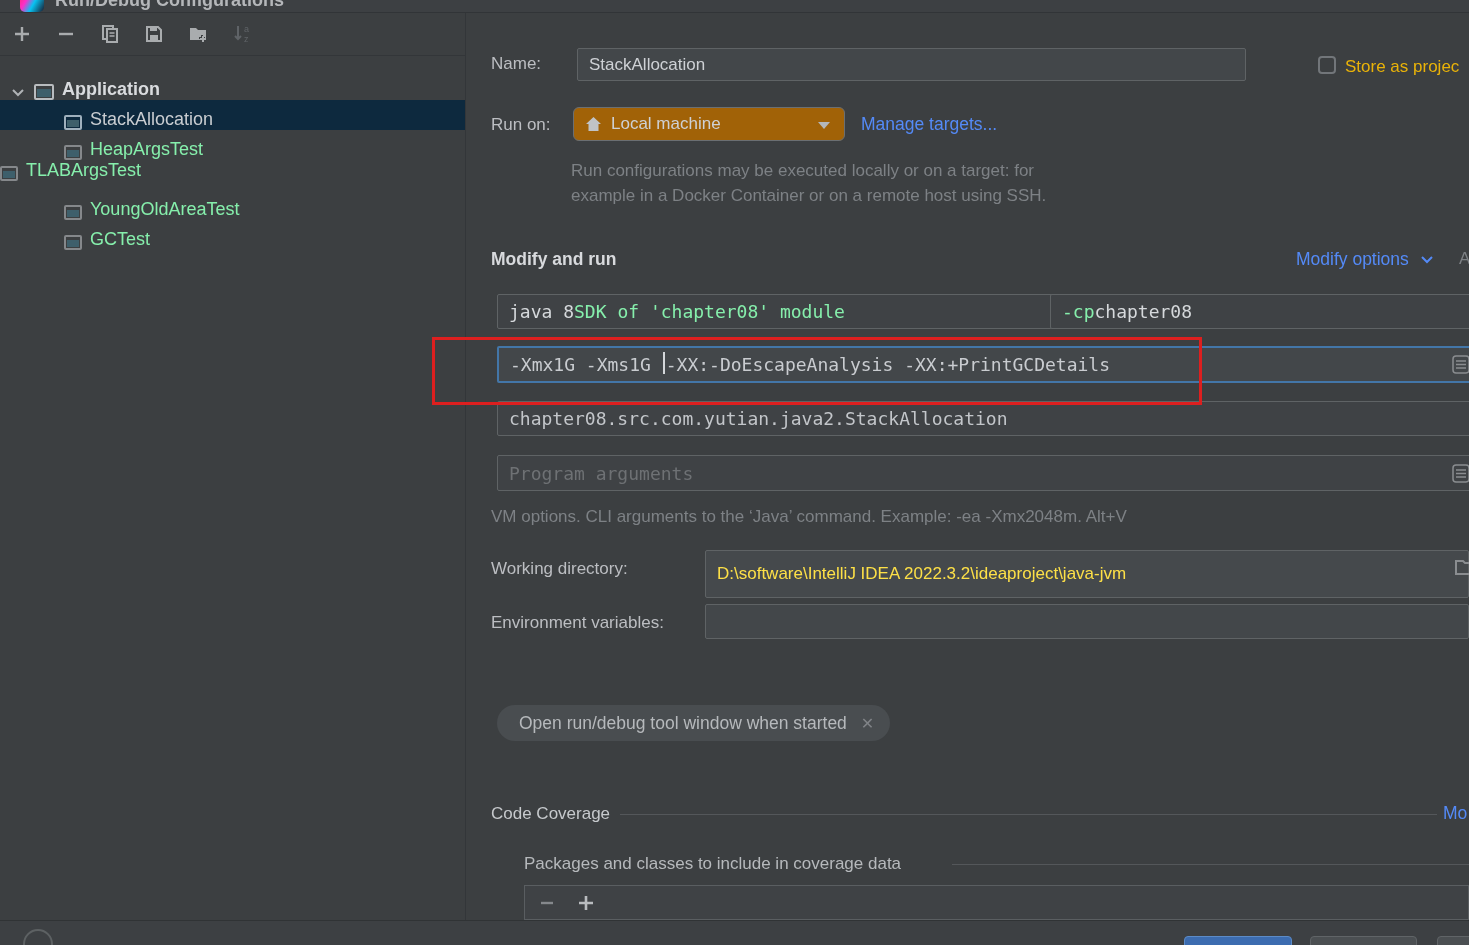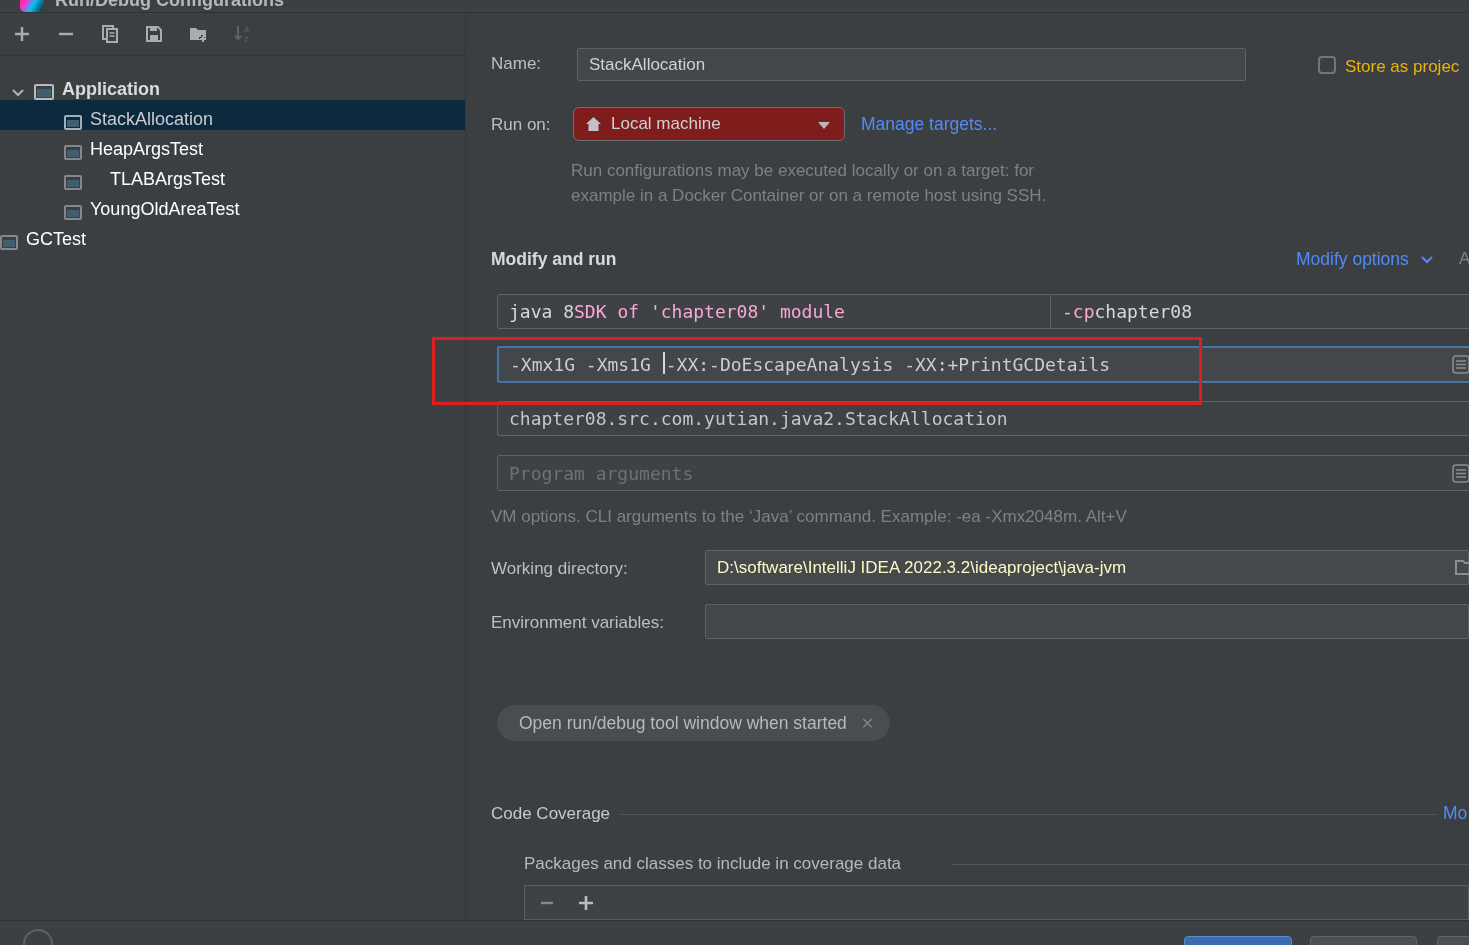--- a/index.html
+++ b/index.html
@@ -15,41 +15,41 @@
   .hint  { color:#7d8185; }
   .link  { color:#548af7; cursor:pointer; white-space:nowrap; }
   .bold  { font-weight:bold; color:#d8dadd; }
   .mono  { font-family:"DejaVu Sans Mono", monospace; font-size:18px; }
   .field {
     position:absolute; background:#43474a; border:1px solid #5f6365;
     display:flex; align-items:center; padding:0 11px; color:#c6c9cd;
     border-radius:2px; white-space:nowrap; overflow:hidden;
   }
   .field.flat { background:#3f4245; }
-  .dim { color:#f9a8d4; }
+  .dim { color:#86efac; }
   .titlebar {
     position:absolute; left:0; top:0; width:1469px; height:13px;
     background:#3d4043; border-bottom:1px solid #313437; overflow:hidden;
   }
   .logo {
     position:absolute; left:20px; top:-12px; width:24px; height:24px; border-radius:5px;
     background:linear-gradient(120deg,#fe2857 0%,#fe2ec9 35%,#07c3f2 60%,#1a1a2e 100%);
   }
   .win-title { position:absolute; left:55px; top:-10px; font-size:18px; color:#b5b7ba; font-weight:bold; }
   .sidebar {
     position:absolute; left:0; top:13px; width:465px; height:907px; background:#3c3f41;
   }
   .v-divider { position:absolute; left:465px; top:13px; width:1px; height:907px; background:#333639; }
   .sb-toolbar {
     position:absolute; left:0; top:0; width:465px; height:43px;
     border-bottom:1px solid #333639; display:flex; align-items:center; gap:24px; padding-left:12px;
   }
   .tool-ic { width:20px; height:20px; display:flex; align-items:center; justify-content:center; cursor:pointer; }
   .tree-row { position:absolute; left:0; width:465px; height:30px; display:flex; align-items:flex-end; cursor:pointer; }
-  .tree-row .txt { font-size:18px; color:#ffffff; }
+  .tree-row .txt { font-size:18px; color:#86efac; }
   .tree-row.selected { background:#0d293e; }
   .tree-row.selected .txt { color:#c9cdd1; }
   .tree-row.group .txt { font-weight:bold; color:#d9dbde; }
   .app-ic { width:18px; height:15px; border:2px solid #85888b; border-radius:2px; position:relative; margin-right:8px; flex:none; }
   .app-ic::after { content:''; position:absolute; left:1px; top:3px; right:1px; bottom:1px; background:#3e5f6b; }
   .chip {
     position:absolute; left:497px; top:705px; height:36px; border-radius:18px;
     background:#494d50; display:flex; align-items:center; gap:14px; padding:0 16px 0 22px;
     color:#b6b9bc; font-size:17.5px; white-space:nowrap;
   }
@@ -144,47 +144,47 @@
     </div>
 
     <div class="tree-row selected" style="top:87px; padding-left:64px;">
       <span class="app-ic" style="border-color:#9fb0bd;"></span>
       <span class="txt">StackAllocation</span>
     </div>
     <div class="tree-row" style="top:117px; padding-left:64px;">
       <span class="app-ic"></span>
       <span class="txt">HeapArgsTest</span>
     </div>
-    <div class="tree-row" style="top:147px; padding-left:64px;gap:20px;">
+    <div class="tree-row" style="top:138px; ">
       <span class="app-ic"></span>
       <span class="txt">TLABArgsTest</span>
     </div>
     <div class="tree-row" style="top:177px; padding-left:64px;">
       <span class="app-ic"></span>
       <span class="txt">YoungOldAreaTest</span>
     </div>
-    <div class="tree-row" style="top:207px; ">
+    <div class="tree-row" style="top:207px; padding-left:64px;">
       <span class="app-ic"></span>
       <span class="txt">GCTest</span>
     </div>
 
     <div class="label link" style="left:18px; top:878px; font-size:17.5px;margin-top:40px;">Edit configuration templates...</div>
   </div>
 
   <div class="v-divider"></div>
 
   <div class="label" style="left:491px; top:54px;">Name:</div>
   <div class="field" style="left:577px; top:48px; width:669px; height:33px; font-size:17px; color:#ced1d5;">
     <span>StackAllocation</span>
   </div>
   <div class="checkbox"></div>
   <div class="label" style="left:1345px; top:57px; color:#eab308;">Store as projec</div>
 
   <div class="label" style="left:491px; top:115px;">Run on:</div>
-  <div class="field flat" style="left:573px; top:107px; width:272px; height:34px; border-radius:6px; border-color:#6b6f72; background:#7f1d1d;">
+  <div class="field flat" style="left:573px; top:107px; width:272px; height:34px; border-radius:6px; border-color:#6b6f72; background:#a16207;">
     <span style="margin-right:9px; display:flex;">
       <svg width="17" height="16">
           <path d="M8.5 1L1 8h2.5v7h10V8H16z" fill="#c0c3c6"></path>
         </svg>
     </span>
     <span style="font-size:17px; color:#ced1d5;">Local machine</span>
     <span class="dd-arrow" style="right:14px; top:14px;"></span>
   </div>
   <div class="label link" style="left:861px; top:114px; font-size:17.5px;">Manage targets...</div>
   <div class="label hint" style="left:571px; top:161px;">Run configurations may be executed locally or on a target: for</div>
@@ -233,21 +233,21 @@
   <div class="expand-ic" style="left:1452px; top:464px;">
     <svg width="18" height="19">
       <rect x="1" y="1" width="16" height="17" rx="3" fill="none" stroke="#8a8d90" stroke-width="1.5"></rect>
       <path d="M4 6h10M4 9.5h10M4 13h10" stroke="#8a8d90" stroke-width="1.5"></path>
     </svg>
   </div>
 
   <div class="label hint" style="left:491px; top:507px;">VM options. CLI arguments to the ‘Java’ command. Example: -ea -Xmx2048m. Alt+V</div>
 
   <div class="label" style="left:491px; top:559px;">Working directory:</div>
-  <div class="field" style="left:705px; top:550px; width:764px; height:35px; font-size:17px; color:#fef9c3; background:#45494c;align-items:center;">
+  <div class="field" style="left:705px; top:550px; width:764px; height:48px; font-size:17px; color:#fde047; background:#45494c;align-items:center;">
     <span>D:\software\IntelliJ IDEA 2022.3.2\ideaproject\java-jvm</span>
   </div>
   <div class="expand-ic" style="left:1455px; top:558px;">
     <svg width="20" height="18">
         <path d="M1 3h7l2 2h9v11H1z" fill="none" stroke="#8a8d90" stroke-width="2"></path>
       </svg>
   </div>
 
   <div class="label" style="left:491px; top:613px;">Environment variables:</div>
   <div class="field" style="left:705px; top:604px; width:764px; height:35px; font-size:17px;">

